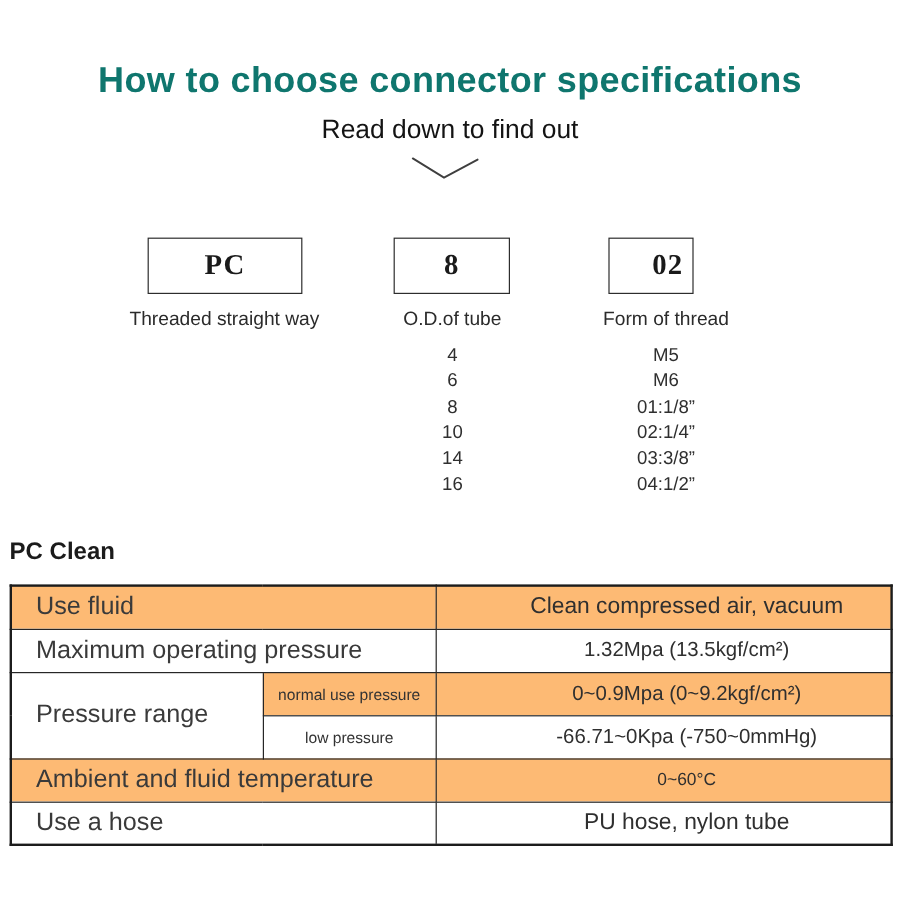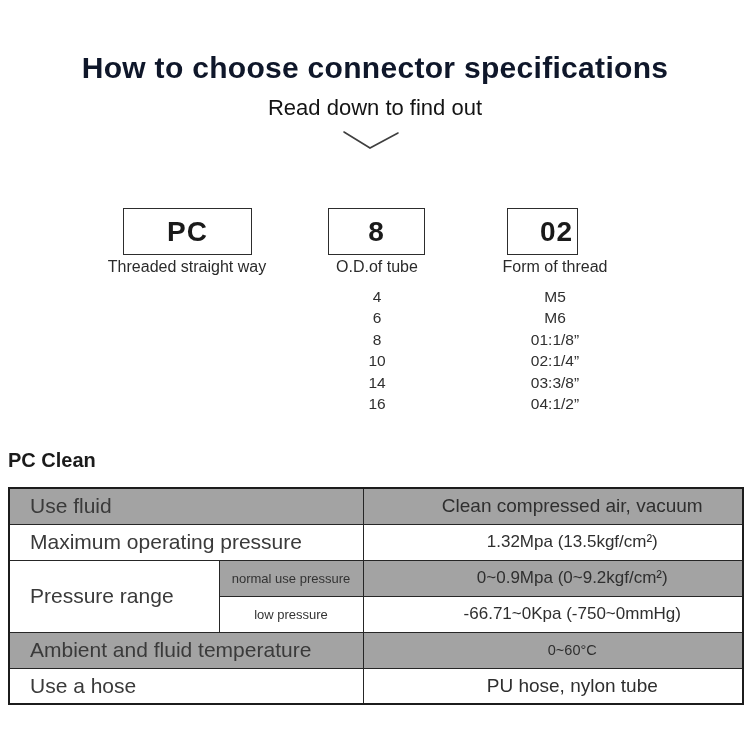--- a/index.html
+++ b/index.html
@@ -12,21 +12,21 @@
     font-family: "Liberation Sans", sans-serif;
     color: #2b2b2b;
     overflow: hidden;
   }
   .title {
     position: absolute;
     left: 0; right: 0; top: 51px;
     text-align: center;
     font-size: 30px;
     font-weight: bold;
-    color: #0f172a;
+    color: #0f766e;
     letter-spacing: 0.3px;
   }
   .subtitle {
     position: absolute;
     left: 0; right: 0; top: 95px;
     text-align: center;
     font-size: 22px;
     color: #141414;
   }
   .chevron {
@@ -35,31 +35,32 @@
     width: 58px; height: 26px;
   }
   .chevron polyline {
     fill: none;
     stroke: #3f3f3f;
     stroke-width: 1.6;
     stroke-linecap: round;
   }
   .code-box {
     position: absolute;
-    top: 208px;
+    top: 198px;
     height: 47px;
     border: 1.5px solid #2d2d2d;
     background: #ffffff;
     display: flex;
     align-items: center;
     justify-content: center;
-    font-size: 28px;
+    font-size: 24px;
     font-weight: bold;
     color: #1a1a1a;
     letter-spacing: 1px;
+    font-family: Liberation Serif, serif;
   }
   .box-pc { left: 123px; width: 129px; }
   .box-tube { left: 328px; width: 97px; }
   .box-thread { left: 507px; width: 71px; padding-left: 28px; }
   .box-label {
     position: absolute;
     top: 258px;
     width: 190px;
     text-align: center;
     font-size: 16px;
@@ -93,21 +94,21 @@
     border-collapse: collapse;
     table-layout: fixed;
     border: 2px solid #1c1c1c;
   }
   .spec-table td {
     border: 1px solid #262626;
     height: 36px;
     vertical-align: middle;
     background: #ffffff;
   }
-  .spec-table td.beige { background: #a3a3a3; }
+  .spec-table td.beige { background: #fdba74; }
   .spec-table td.label {
     text-align: left;
     padding-left: 20px;
     font-size: 21px;
     color: #3a3a3a;
   }
   .spec-table td.sublabel {
     text-align: center;
     font-size: 13px;
     color: #333333;

